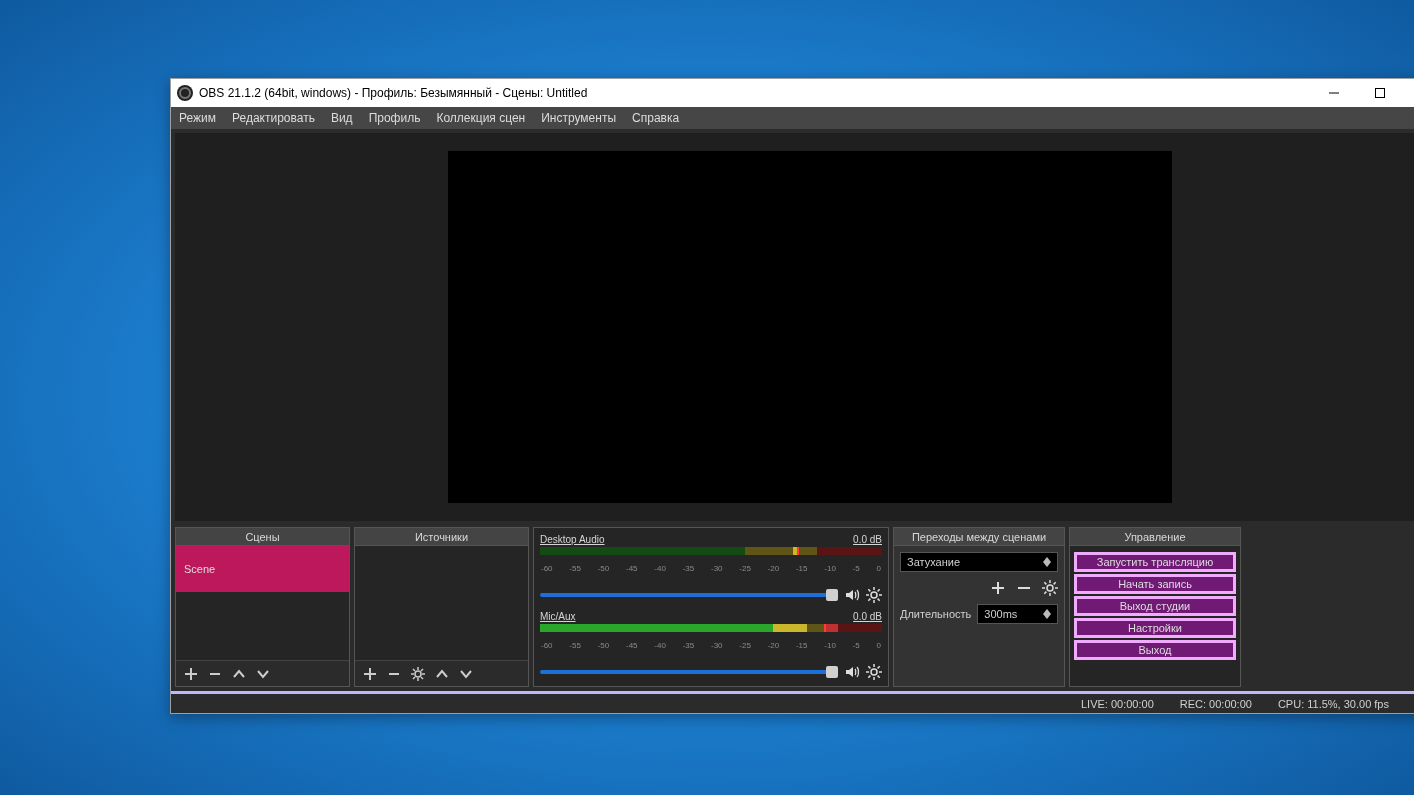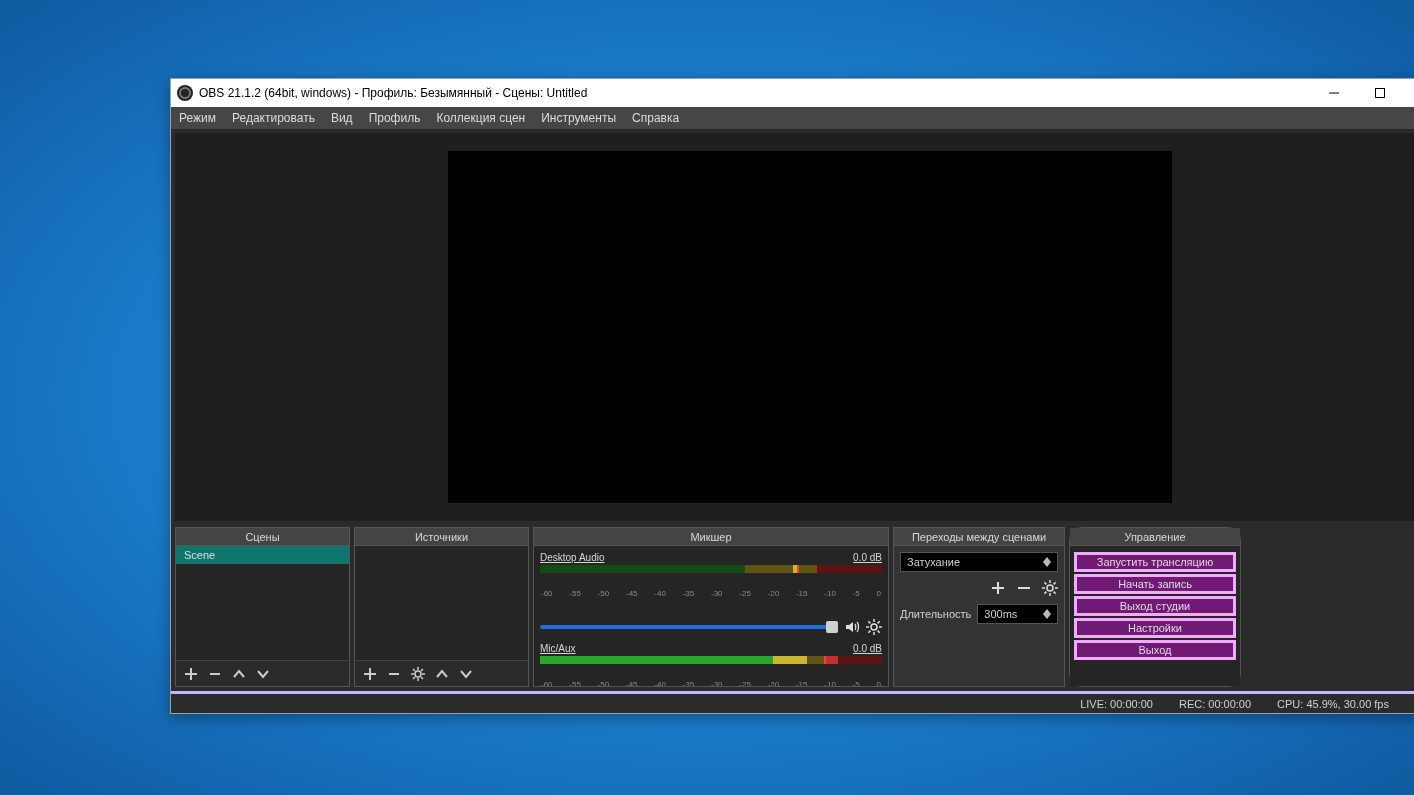--- a/index.html
+++ b/index.html
@@ -30,36 +30,36 @@
 .preview-wrap { flex:1; background:#1f1f1f; display:flex; align-items:center; justify-content:center; margin:4px; }
 .preview { background:#000; width:724px; height:352px; }
 .docks { height:166px; display:flex; gap:4px; padding:2px 4px 4px 4px; }
 .dock { background:#333; border:1px solid #555; display:flex; flex-direction:column; }
 .dock-header { height:18px; background:#444; color:#d8d8d8; font-size:11px; text-align:center; line-height:18px; border-bottom:1px solid #555; }
 .dock-body { flex:1; background:#252525; overflow:hidden; position:relative; }
 .dock-scenes { width:175px; }
 .dock-sources { width:175px; }
 .dock-mixer { width:356px; }
 .dock-trans { width:172px; }
-.dock-ctrl { width:172px;border-radius:13px; }
-.scene-item { background:#0f766e; color:#dedede; font-size:11px; padding:3px 8px; }
+.dock-ctrl { width:172px; }
+.scene-item { background:#be185d; color:#dedede; font-size:11px; padding:17px 8px; }
 .dock-toolbar { height:26px; background:#2b2b2b; border-top:1px solid #444; display:flex; align-items:center; gap:10px; padding:0 8px; }
 .tbicon { width:14px; height:14px; display:flex; align-items:center; justify-content:center; color:#c9c9c9; }
 .tbicon svg { width:14px; height:14px; }
 .mixer-ch { padding:6px 6px 2px 6px; }
 .mixer-top { display:flex; justify-content:space-between; color:#d6d6d6; font-size:10px;text-decoration:underline; }
 .meter { position:relative; height:8px; display:flex; margin-top:2px; }
 .seg { height:100%; }
 .seg.g { background:#2aa72a; }
 .seg.gd { background:#144a14; }
 .seg.y { background:#cab72c; }
 .seg.yd { background:#5e5516; }
 .seg.r { background:#c03030; }
 .seg.rd { background:#5a1414; }
-.db-scale { display:flex; justify-content:space-between; color:#8a8a8a; font-size:8px; margin-top:1px; padding:15px 1px; }
+.db-scale { display:flex; justify-content:space-between; color:#8a8a8a; font-size:8px; margin-top:1px; padding:8px 1px; }
 .mixer-slider { display:flex; align-items:center; gap:6px; margin-top:6px; }
 .slider-track { flex:1; height:4px; background:#1d70d7; position:relative; border-radius:2px; }
 .slider-thumb { position:absolute; right:0; top:-4px; width:12px; height:12px; background:#d0d0d0; border-radius:2px; }
 .icon-btn { width:16px; height:16px; color:#d0d0d0; }
 .icon-btn svg { width:16px; height:16px; }
 .trans-body { padding:6px 6px; color:#d0d0d0; font-size:11px; }
 .combo { background:#000000; border:1px solid #555; height:20px; display:flex; align-items:center; padding:0 6px; justify-content:space-between; }
 .combo .spn { display:flex; flex-direction:column; gap:0; }
 .combo .spn svg { width:8px; height:5px; display:block; }
 .trans-icons { display:flex; gap:10px; justify-content:flex-end; margin-top:8px; }
@@ -169,21 +169,20 @@
             </span>
           <span class="tbicon">
               <svg viewBox="0 0 14 14">
                 <path d="M2 4 L7 10 L12 4" fill="none" stroke="#ccc" stroke-width="2"></path>
               </svg>
             </span>
         </div>
       </div>
 
       <div class="dock dock-mixer">
-        <div class="dock-header">Микшер</div>
         <div class="dock-body">
 
           <div class="mixer-ch">
             <div class="mixer-top">
               <span>Desktop Audio</span>
               <span>0.0 dB</span>
             </div>
             <div class="meter">
               <div class="seg gd" style="flex:60"></div>
               <div class="seg yd" style="flex:14"></div>
@@ -318,16 +317,16 @@
           <div class="ctrl-btn">Выход студии</div>
           <div class="ctrl-btn">Настройки</div>
           <div class="ctrl-btn">Выход</div>
         </div>
       </div>
     </div>
 
     <div class="statusbar">
       <span>LIVE: 00:00:00</span>
       <span>REC: 00:00:00</span>
-      <span>CPU: 45.9%, 30.00 fps</span>
+      <span>CPU: 11.5%, 30.00 fps</span>
     </div>
   </div>
 </div>
 
 </body></html>

